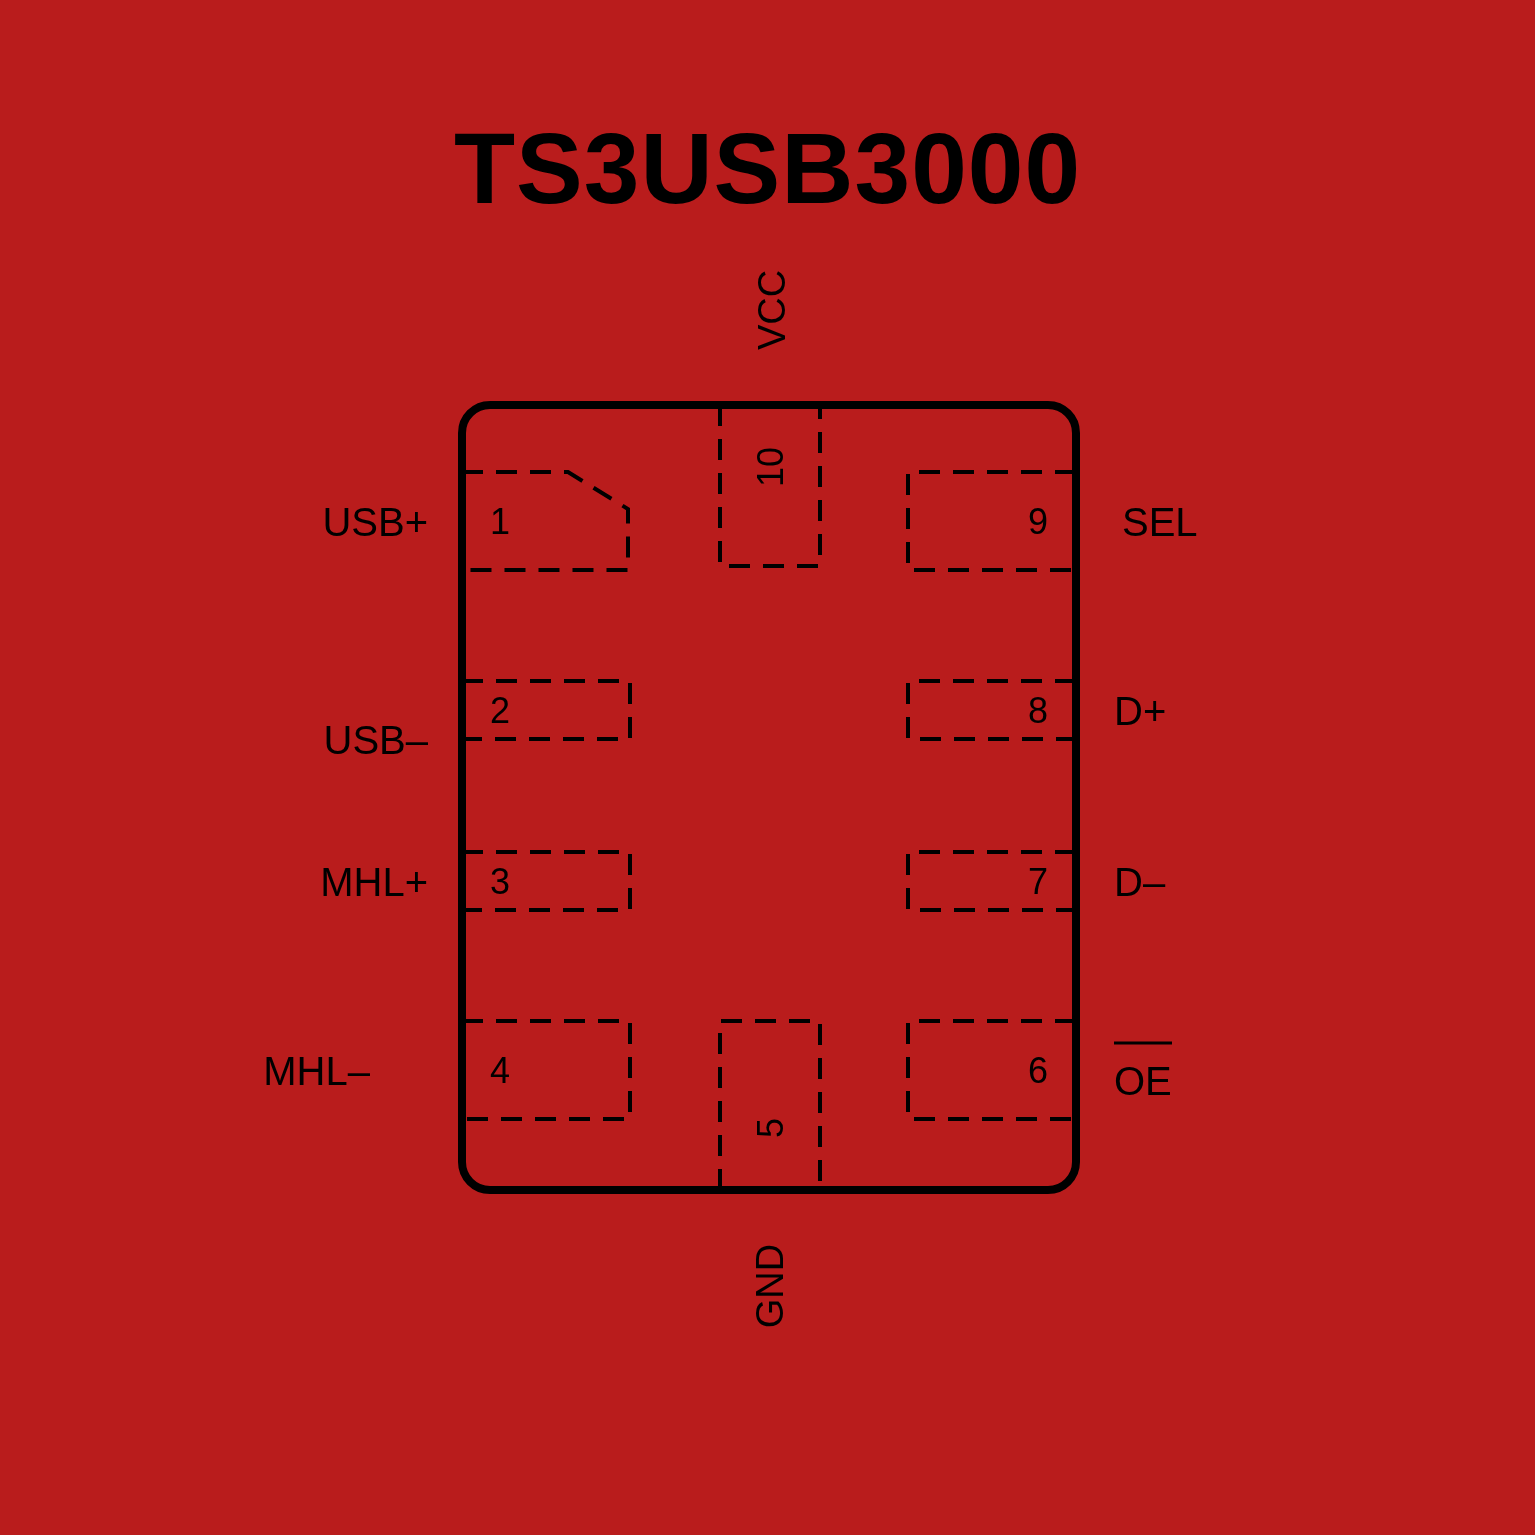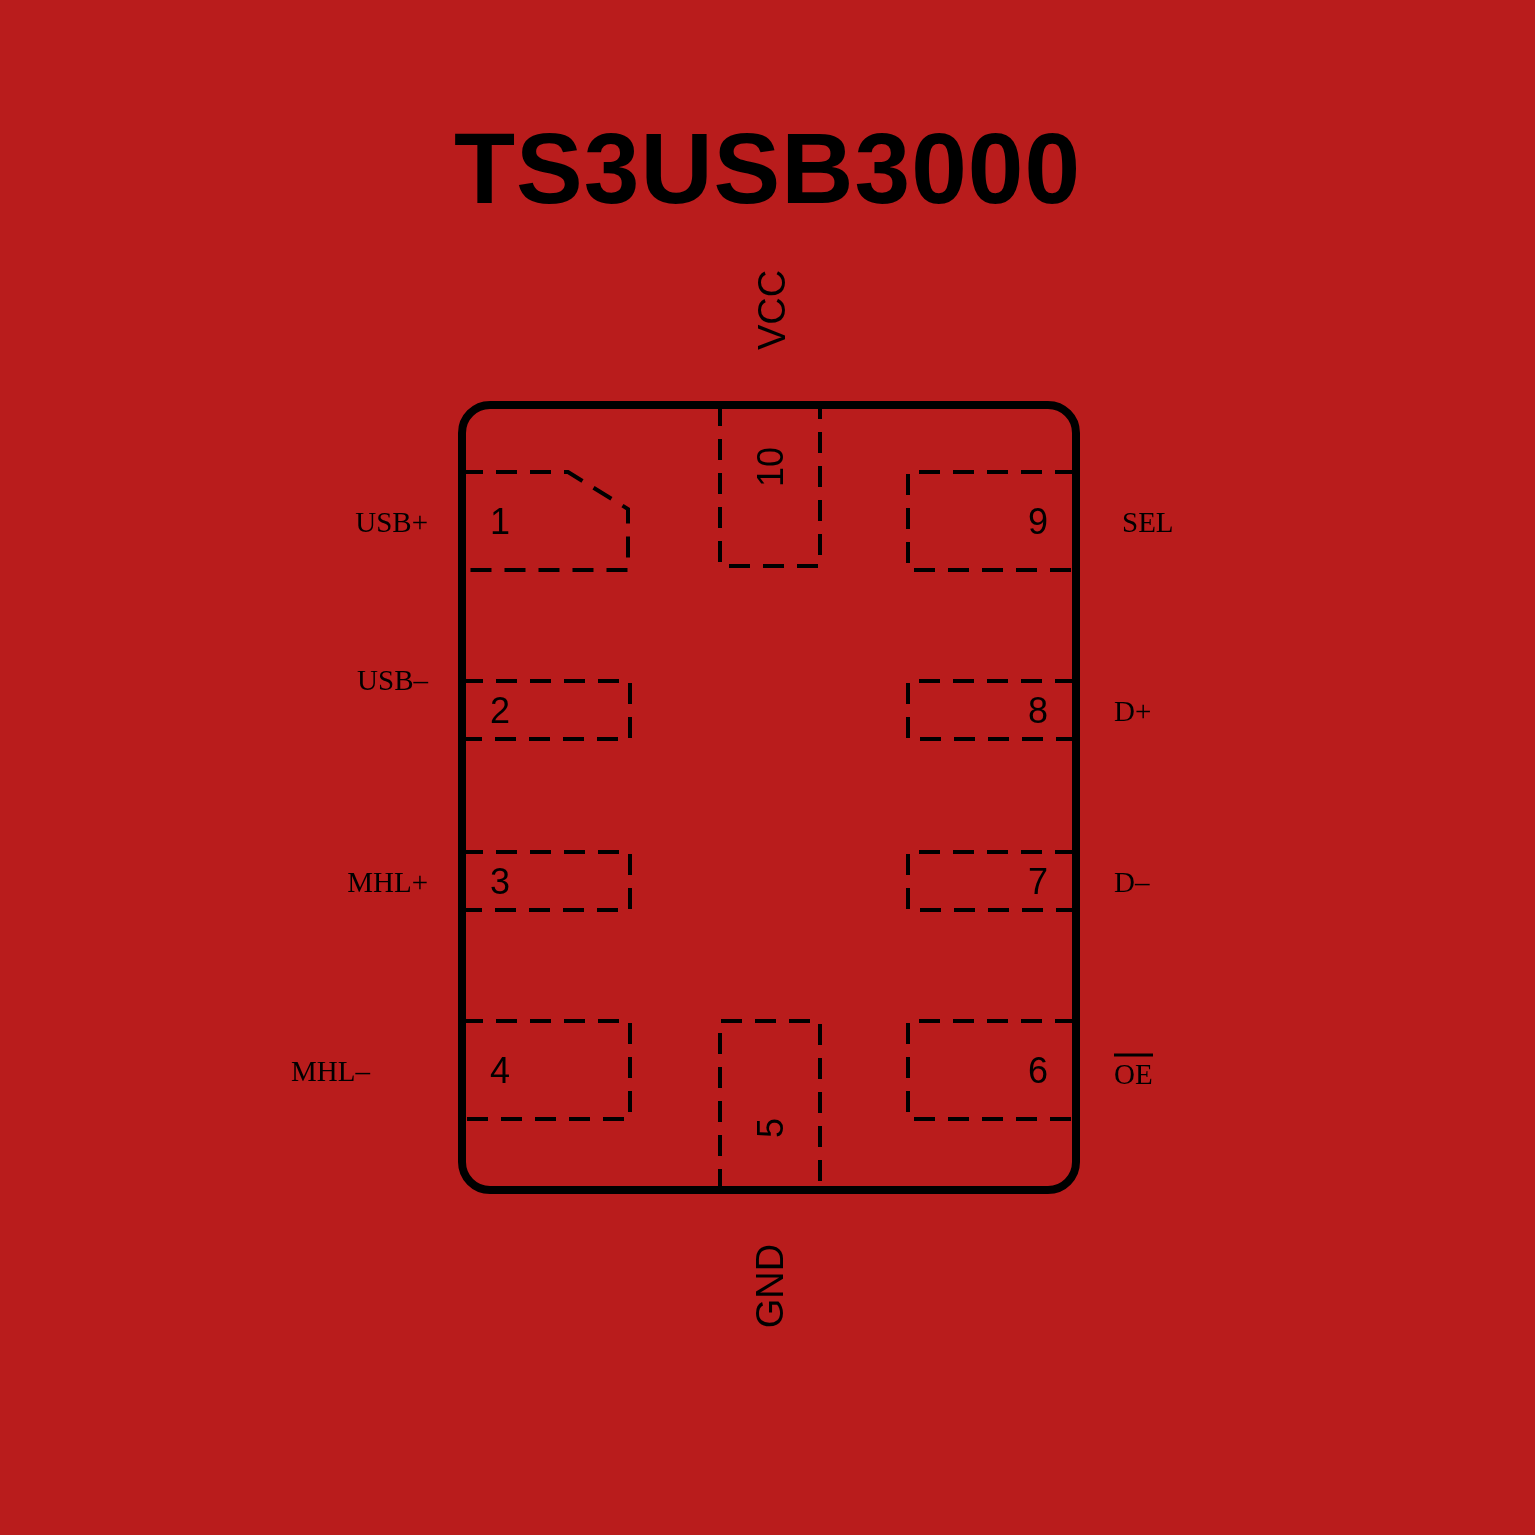--- a/index.html
+++ b/index.html
@@ -30,25 +30,24 @@
   }
   svg.diagram {
     position: absolute;
     left: 0;
     top: 0;
     width: 1535px;
     height: 1535px;
   }
   .lbl {
     position: absolute;
-    font-size: 29px;
+    font-size: 40px;
     line-height: 1;
     white-space: nowrap;
     color: #000;
-    font-family: Liberation Serif, serif;
   }
   .lbl-left {
     transform: translateY(-50%);
     text-align: right;
   }
   .lbl-right {
     transform: translateY(-50%);
     text-align: left;
   }
   .pin-num {
@@ -65,21 +64,21 @@
     white-space: nowrap;
     color: #000;
     transform: translate(-50%, -50%) rotate(-90deg);
   }
   .rot-num {
     font-size: 36px;
   }
   .overline-text {
     display: inline-block;
     border-top: 3px solid #000;
-    padding-top: 3px;
+    padding-top: 16px;
   }
 </style>
 </head>
 <body>
 
 <div class="canvas">
 
   <div class="title">TS3USB3000</div>
 
   <svg class="diagram" viewBox="0 0 1535 1535" aria-hidden="true">
@@ -117,21 +116,21 @@
   <span class="pin-num" style="right:487px; top:882px;">7</span>
   <span class="pin-num" style="right:487px; top:1071px;">6</span>
 
   <span class="rot rot-num" style="left:771px; top:467px;">10</span>
   <span class="rot rot-num" style="left:771px; top:1128px;">5</span>
 
   <span class="rot" style="left:772px; top:310px;">VCC</span>
   <span class="rot" style="left:770px; top:1286px;">GND</span>
 
   <span class="lbl lbl-left" style="right:1107px; top:522px;">USB+</span>
-  <span class="lbl lbl-left" style="right:1107px; top:680px;">USB–</span>
+  <span class="lbl lbl-left" style="right:1107px; top:740px;">USB–</span>
   <span class="lbl lbl-left" style="right:1107px; top:882px;text-align:center;">MHL+</span>
   <span class="lbl lbl-left" style="right:1165px; top:1071px;">MHL–</span>
 
   <span class="lbl lbl-right" style="left:1122px; top:522px;">SEL</span>
   <span class="lbl lbl-right" style="left:1114px; top:711px;">D+</span>
   <span class="lbl lbl-right" style="left:1114px; top:882px;">D–</span>
   <span class="lbl lbl-right" style="left:1114px; top:1071px;"><span class="overline-text">OE</span></span>
 
 </div>
 

